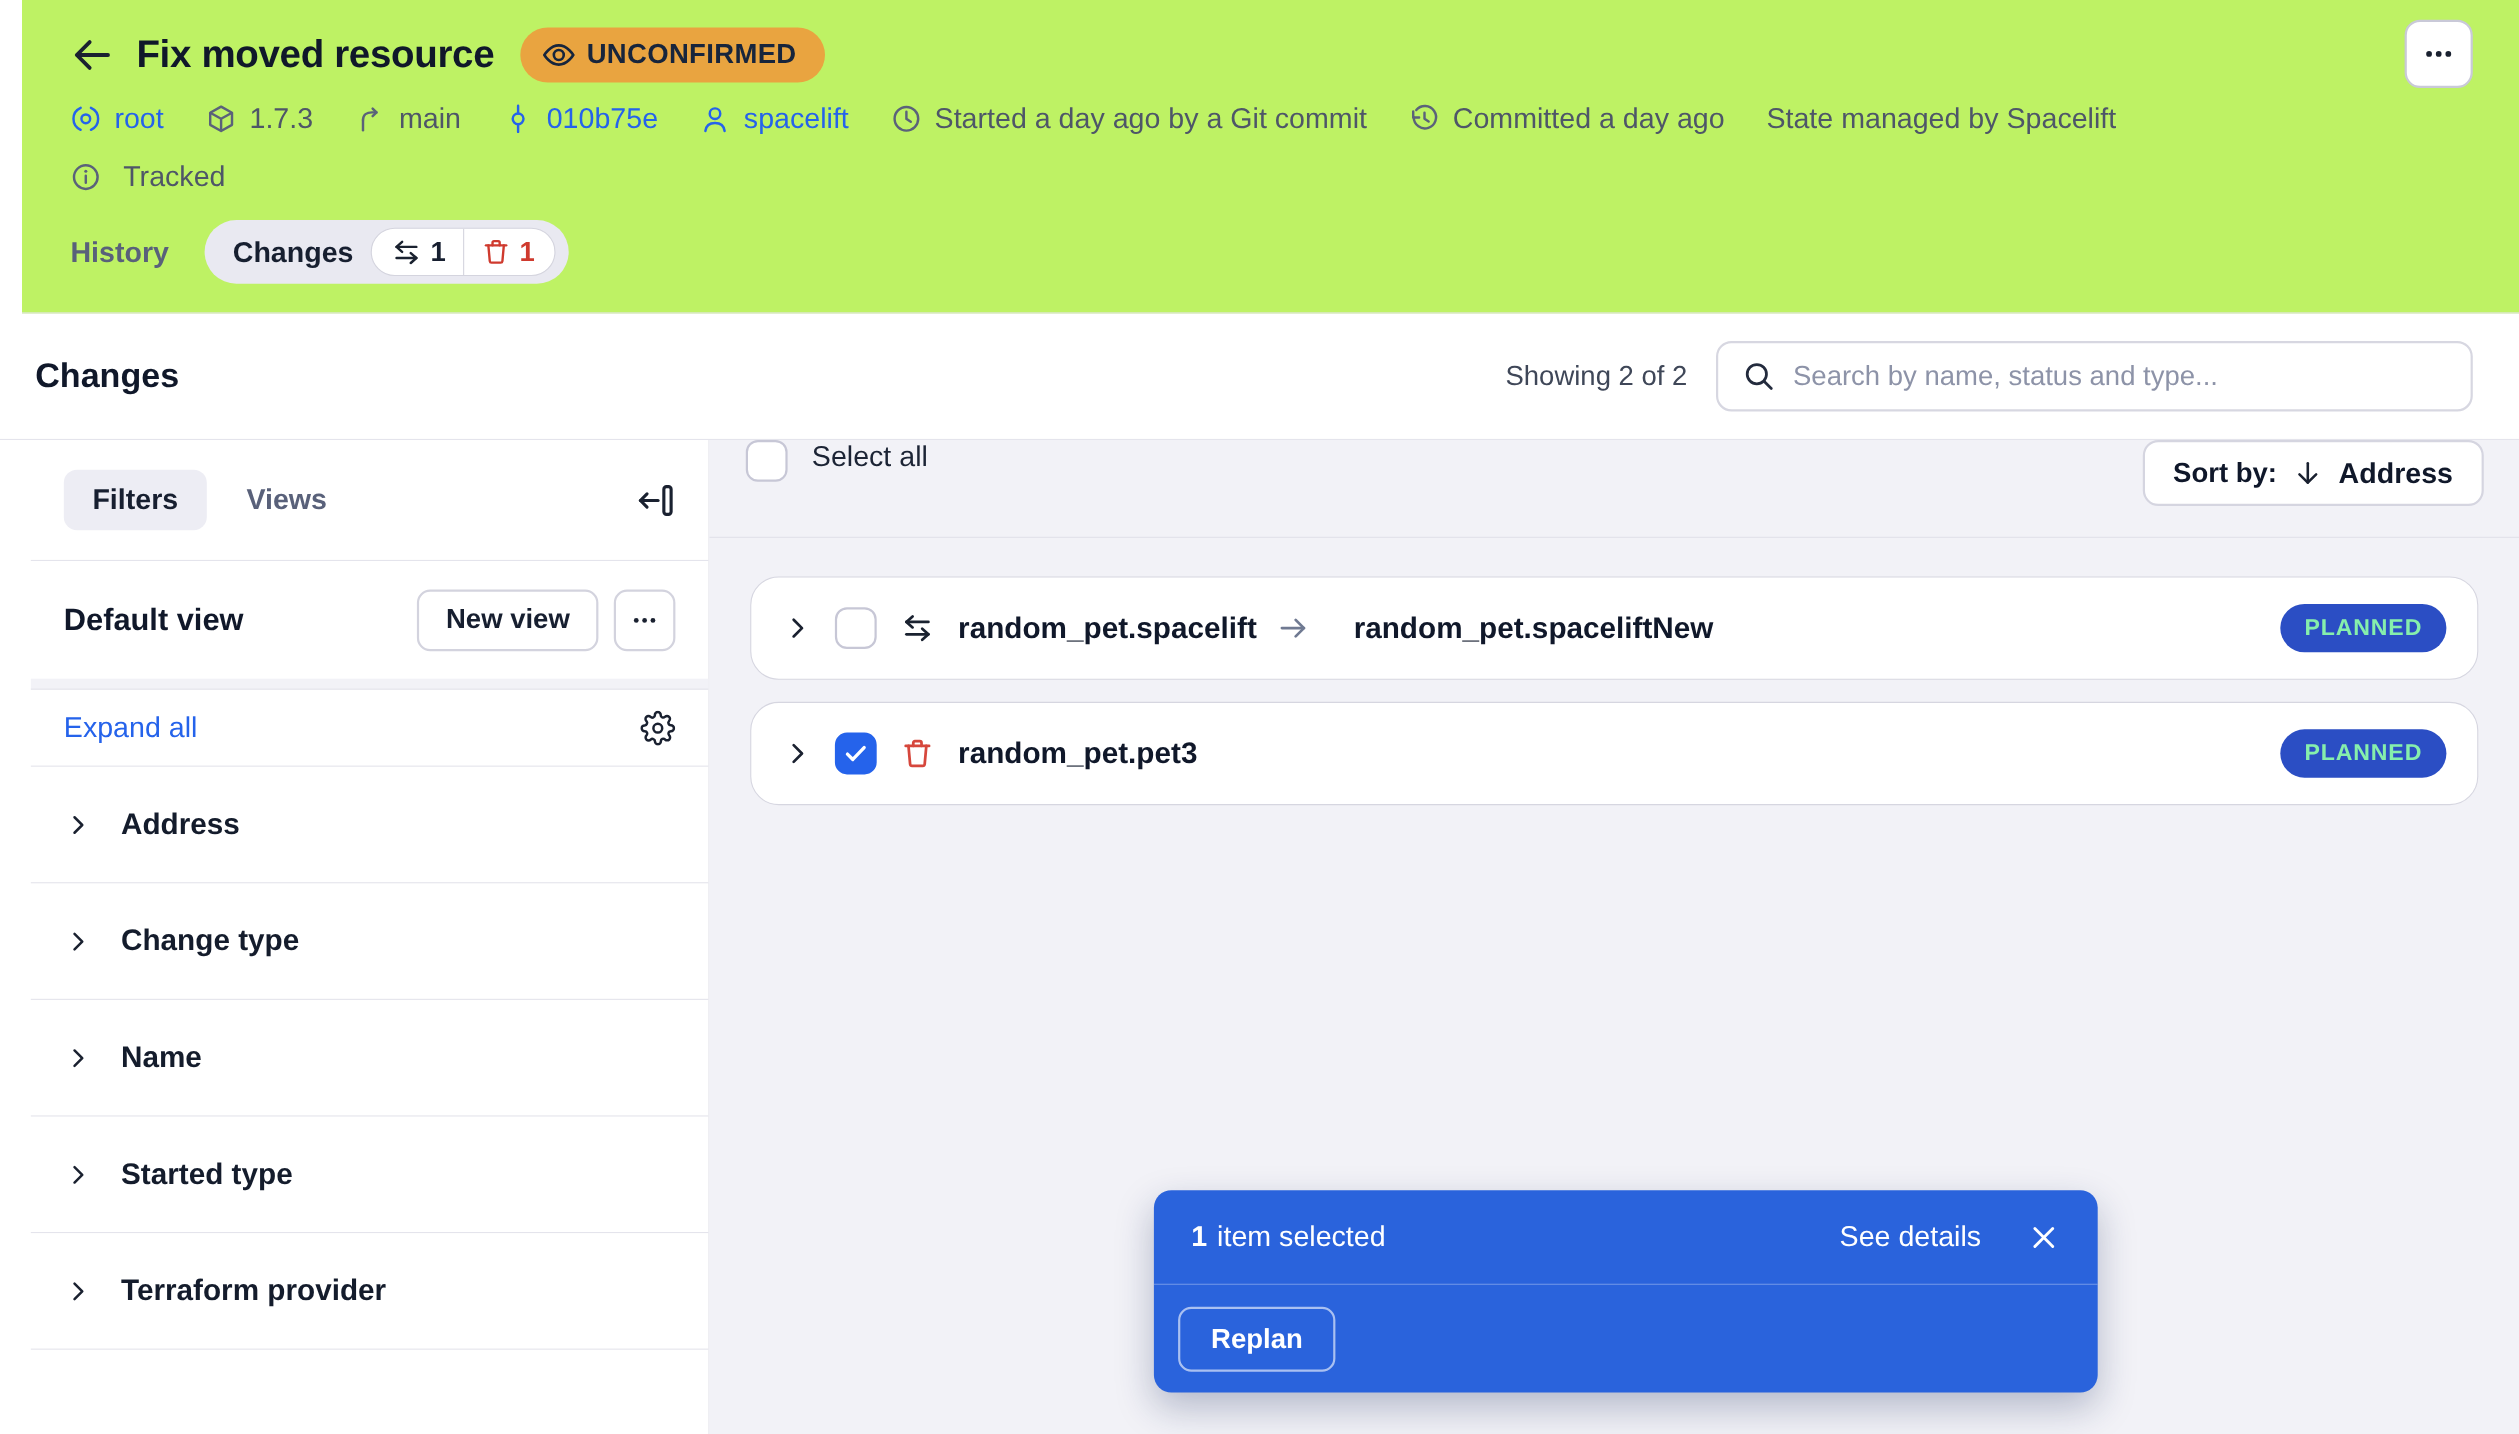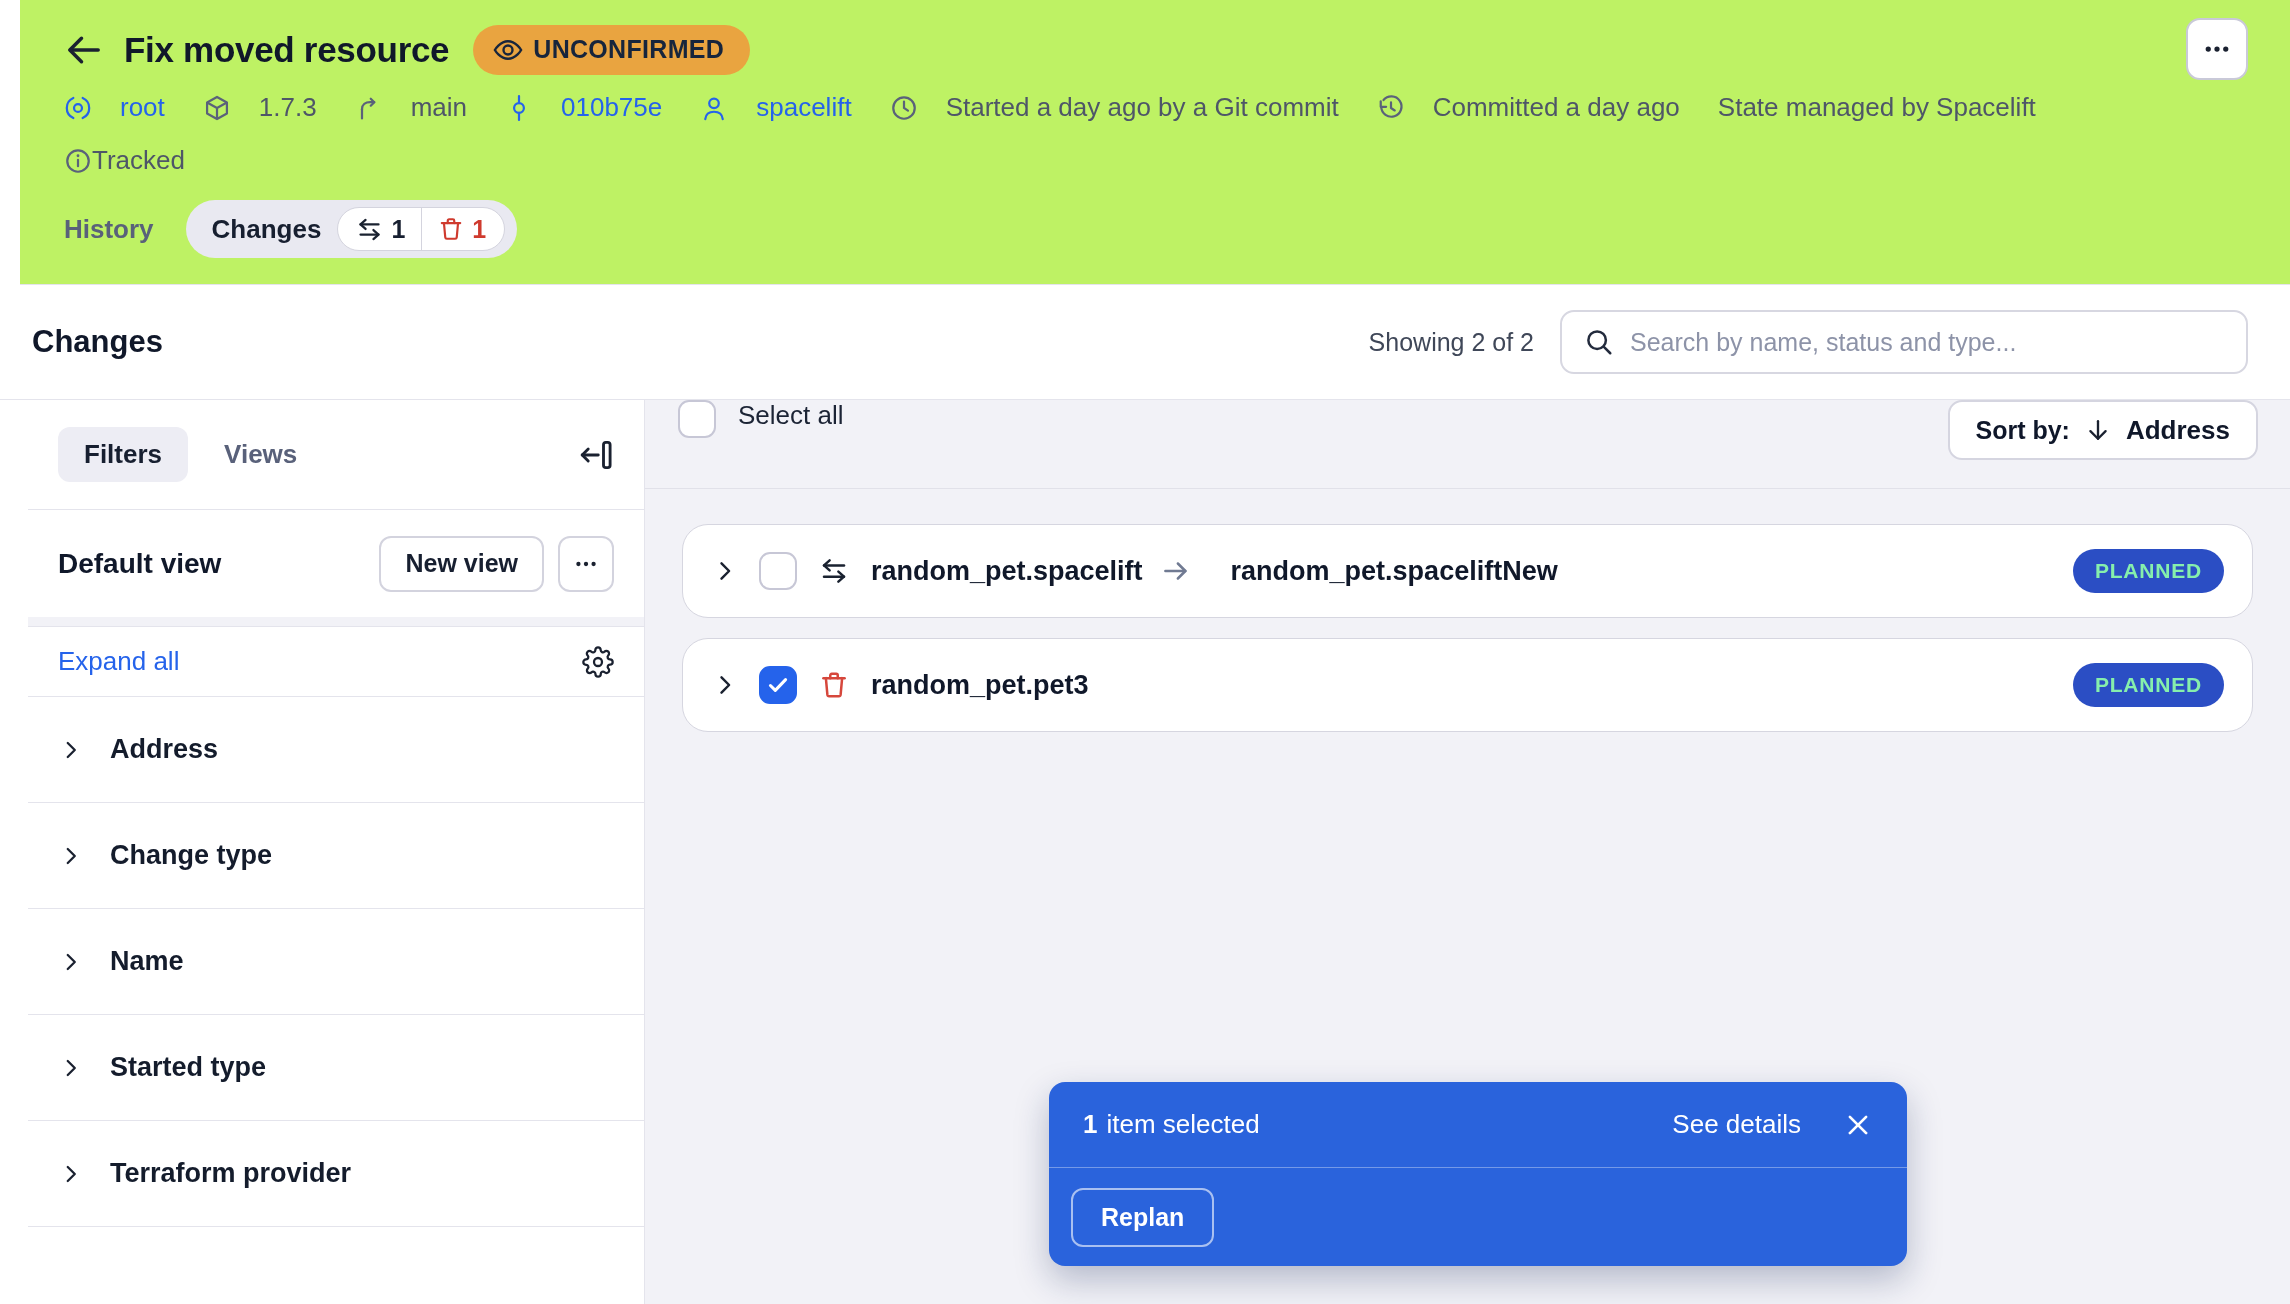--- a/index.html
+++ b/index.html
@@ -15,26 +15,26 @@
   .topbar { position:relative; height:285px; border-bottom:1px solid #e4e4ec; padding:22px 42px 0 44px; background:#bef264;margin-left:20px; }
   .title-row { display:flex; align-items:center; height:56px; }
   .back { width:40px; height:40px; color:#1a2130; cursor:pointer; }
   h1.page-title { font-size:35px; font-weight:800; letter-spacing:-0.3px; color:#10182a; margin-left:20px; }
   .badge-unconfirmed { display:inline-flex; gap:10px; margin-left:24px; background:#e9a440; color:#17253c;
       border-radius:26px; padding:10px 26px 10px 20px; font-size:25px; font-weight:800; letter-spacing:0.3px; }
   .menu-btn { position:absolute; top:18px; right:42px; width:62px; height:62px; background:#fff; border:2px solid #c9c9d8;
       border-radius:14px; display:flex; align-items:center; justify-content:center; color:#1a2130; cursor:pointer; }
 
   .meta-row { display:flex; align-items:center; gap:38px; margin-top:14px; font-size:26px; color:#4e5668; }
-  .meta-item { display:flex; align-items:center; gap:28px; white-space:nowrap;justify-content:flex-end; }
+  .meta-item { display:flex; align-items:center; gap:12px; white-space:nowrap;justify-content:flex-end; }
   .meta-item .icon { color:#5a627a; }
   .meta-item.link { color:#2563eb; }
   .meta-item.link .icon { color:#2563eb; }
 
-  .tracked-row { display:flex; align-items:center; gap:0; margin-top:22px; font-size:26px; color:#4e5668; }
+  .tracked-row { display:flex; align-items:center; gap:20px; margin-top:22px; font-size:26px; color:#4e5668; }
   .tracked-row .icon { color:#5a627a; }
 
   .tabs-row { display:flex; align-items:center; margin-top:24px; }
   .tab-history { font-size:26px; font-weight:700; color:#59617a; cursor:pointer; }
   .tab-changes { display:flex; align-items:center; gap:16px; margin-left:32px; height:58px; padding:0 12px 0 26px;
       background:#e9e9f1; border-radius:29px; font-size:26px; font-weight:800; color:#171f30; cursor:pointer; }
   .tab-badge { display:flex; align-items:center; height:44px; background:#fff; border:1px solid #d4d4de; border-radius:22px; padding:0 18px; }
   .tab-badge .seg { display:flex; align-items:center; gap:8px; font-size:25px; font-weight:800; color:#171f30; }
   .tab-badge .seg .icon { color:#1a2230; }
   .tab-badge .seg.red, .tab-badge .seg.red .icon { color:#cf3a2e; }

